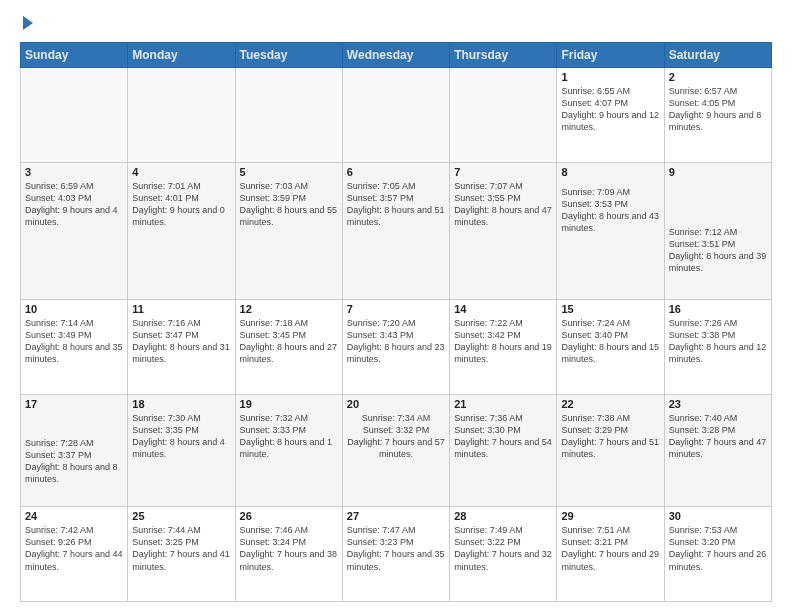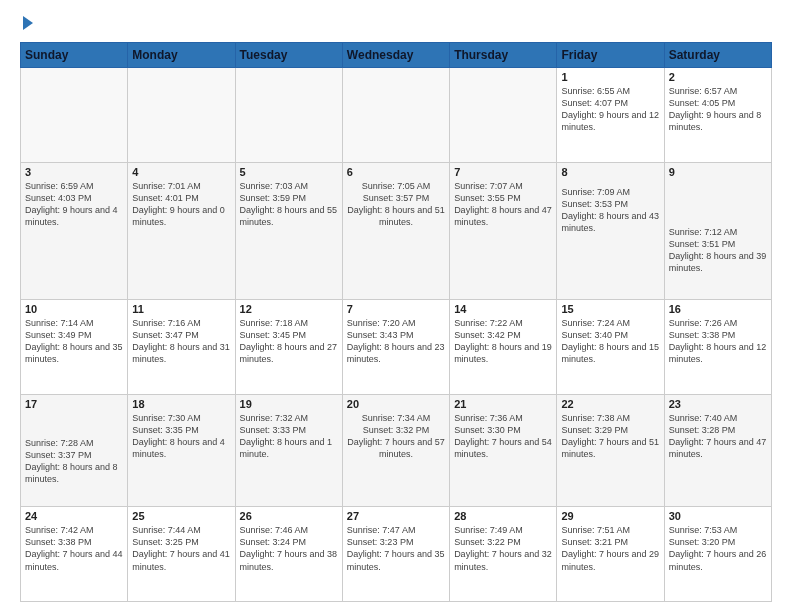--- a/index.html
+++ b/index.html
@@ -65,21 +65,21 @@
     }
     .calendar {
       flex: 1;
       border: 1px solid #ccc;
       border-collapse: collapse;
       width: 100%;
       table-layout: fixed;
     }
     .calendar th {
       background: #2e74b5;
-      color: #0f172a;
+      color: #e5e5e5;
       font-size: 12px;
       font-weight: bold;
       padding: 5px 4px;
       text-align: left;
       border: 1px solid #2563a8;
     }
     .calendar td {
       border: 1px solid #ccc;
       vertical-align: top;
       padding: 3px 4px;
@@ -170,21 +170,21 @@
 Daylight: 9 hours and 0 minutes.</div>
           </td>
           <td>
             <div class="day-num">5</div>
             <div class="day-info" style="white-space: pre-line;">Sunrise: 7:03 AM
 Sunset: 3:59 PM
 Daylight: 8 hours and 55 minutes.</div>
           </td>
           <td>
             <div class="day-num">6</div>
-            <div class="day-info" style="white-space: pre-line; text-align: center;">Sunrise: 7:05 AM
+            <div class="day-info" style="white-space: pre-line;">Sunrise: 7:05 AM
 Sunset: 3:57 PM
 Daylight: 8 hours and 51 minutes.</div>
           </td>
           <td>
             <div class="day-num">7</div>
             <div class="day-info" style="white-space: pre-line;">Sunrise: 7:07 AM
 Sunset: 3:55 PM
 Daylight: 8 hours and 47 minutes.</div>
           </td>
           <td>
@@ -285,21 +285,21 @@
             <div class="day-num">23</div>
             <div class="day-info" style="white-space: pre-line;">Sunrise: 7:40 AM
 Sunset: 3:28 PM
 Daylight: 7 hours and 47 minutes.</div>
           </td>
         </tr>
         <tr>
           <td>
             <div class="day-num">24</div>
             <div class="day-info" style="white-space: pre-line;">Sunrise: 7:42 AM
-Sunset: 3:38 PM
+Sunset: 9:26 PM
 Daylight: 7 hours and 44 minutes.</div>
           </td>
           <td>
             <div class="day-num">25</div>
             <div class="day-info" style="white-space: pre-line;">Sunrise: 7:44 AM
 Sunset: 3:25 PM
 Daylight: 7 hours and 41 minutes.</div>
           </td>
           <td>
             <div class="day-num">26</div>

